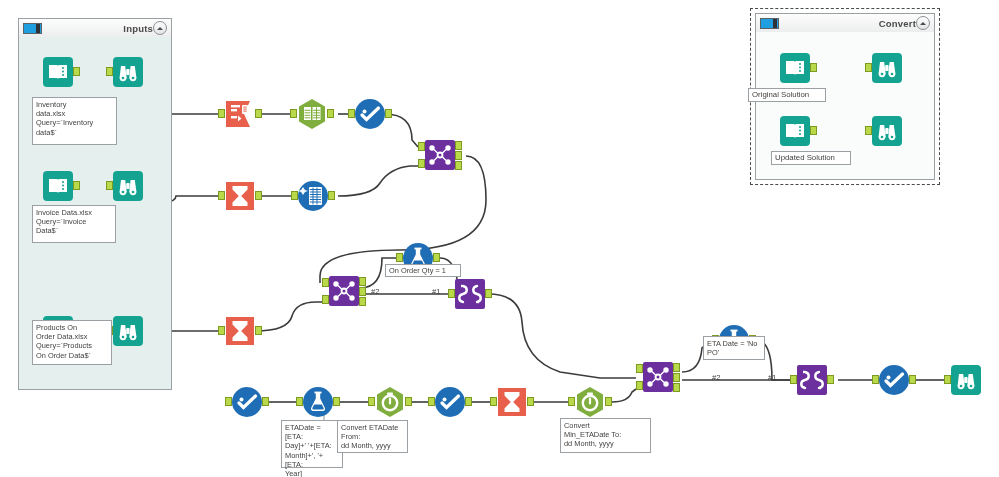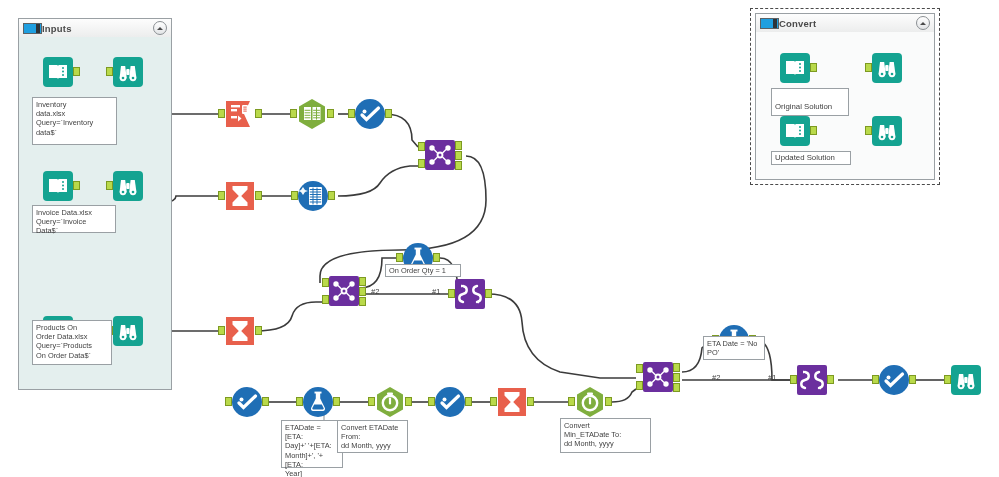--- a/index.html
+++ b/index.html
@@ -5,21 +5,21 @@
   html,body{margin:0;padding:0;background:#ffffff;}
   body{width:999px;height:477px;position:relative;overflow:hidden;
        font-family:"Liberation Sans",sans-serif;color:#3b3b3b;}
   #canvas{position:absolute;inset:0;}
 
   
   .container{position:absolute;box-sizing:border-box;}
   .container .c-head{position:absolute;left:0;right:0;top:0;height:18px;
       background:linear-gradient(#fdfdfd,#eceded);border-bottom:1px solid #b9bdc0;
       display:flex;align-items:center;}
-  .container .c-title{flex:1;text-align:left;font-size:9.5px;font-weight:bold;color:#4a4a4a;
+  .container .c-title{flex:1;text-align:right;font-size:9.5px;font-weight:bold;color:#4a4a4a;
       letter-spacing:.2px;}
   .c-badge{width:17px;height:9px;margin-left:4px;background:#1f9fe0;border:1px solid #5b6165;
       position:relative;flex:0 0 auto;}
   .c-badge:after{content:"";position:absolute;right:1px;top:0px;bottom:0px;width:4px;background:#2d3338;}
   .c-collapse{width:12px;height:12px;border-radius:50%;border:1px solid #8a8f93;
       background:linear-gradient(#ffffff,#e2e4e6);margin-right:4px;position:relative;flex:0 0 auto;}
   .c-collapse:after{content:"";position:absolute;left:3px;top:5px;border-left:3px solid transparent;
       border-right:3px solid transparent;border-bottom:3px solid #4a4a4a;}
   .container .c-body{position:absolute;left:0;right:0;top:18px;bottom:0;}
 
@@ -646,21 +646,21 @@
         </svg>
     </div>
     <span class="anch l" style="top:10px"></span>
   </div>
 
   <div class="note" style="left:32px;top:97px;width:85px;height:48px">Inventory
 data.xlsx
 Query=`Inventory
 data$`</div>
 
-  <div class="note" style="left:32px;top:205px;width:84px;height:28px">Invoice Data.xlsx
+  <div class="note" style="left:32px;top:205px;width:84px;height:38px">Invoice Data.xlsx
 Query=`Invoice
 Data$`</div>
 
   <div class="note" style="left:32px;top:320px;width:80px;height:45px">Products On
 Order Data.xlsx
 Query=`Products
 On Order Data$`</div>
 
   <div class="note" style="left:385px;top:264px;width:76px;height:13px;padding:1px 3px">On Order Qty = 1</div>
 
@@ -673,21 +673,21 @@
 From:
 dd Month, yyyy</div>
 
   <div class="note" style="left:560px;top:418px;width:91px;height:35px">Convert
 Min_ETADate To:
 dd Month, yyyy</div>
 
   <div class="note" style="left:703px;top:336px;width:62px;height:24px">ETA Date = 'No
 PO'</div>
 
-  <div class="note" style="left:771px;top:88px;width:78px;height:14px;padding:13px 3px;font-size:7.8px">Original Solution</div>
+  <div class="note" style="left:748px;top:88px;width:78px;height:14px;padding:1px 3px;font-size:7.8px">Original Solution</div>
 
   <div class="note" style="left:771px;top:151px;width:80px;height:14px;padding:1px 3px;font-size:7.8px">Updated Solution</div>
 
   <div class="label-sm" style="left:371px;top:287px">#2</div>
   <div class="label-sm" style="left:432px;top:287px">#1</div>
   <div class="label-sm" style="left:712px;top:373px">#2</div>
   <div class="label-sm" style="left:768px;top:373px">#1</div>
 
 </div>
 

